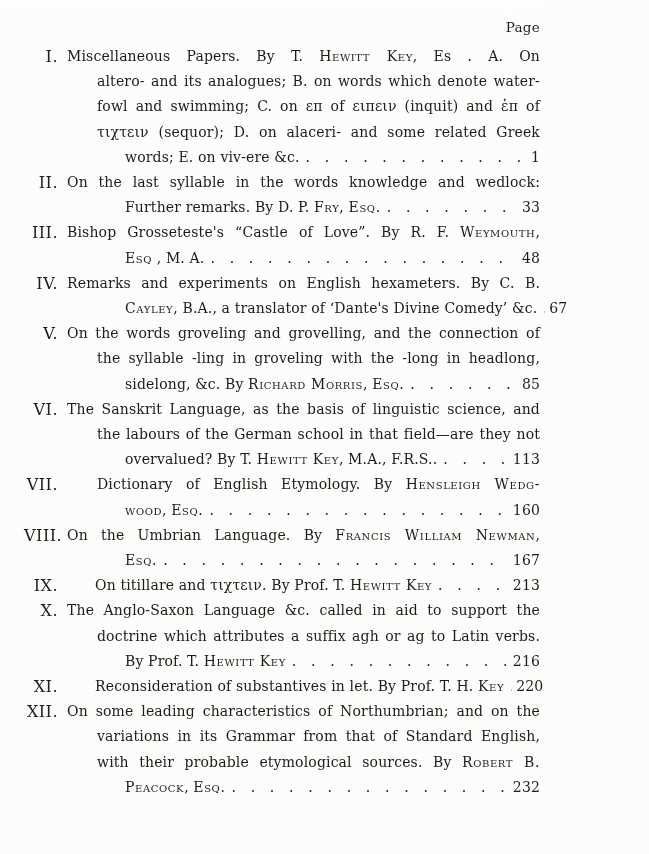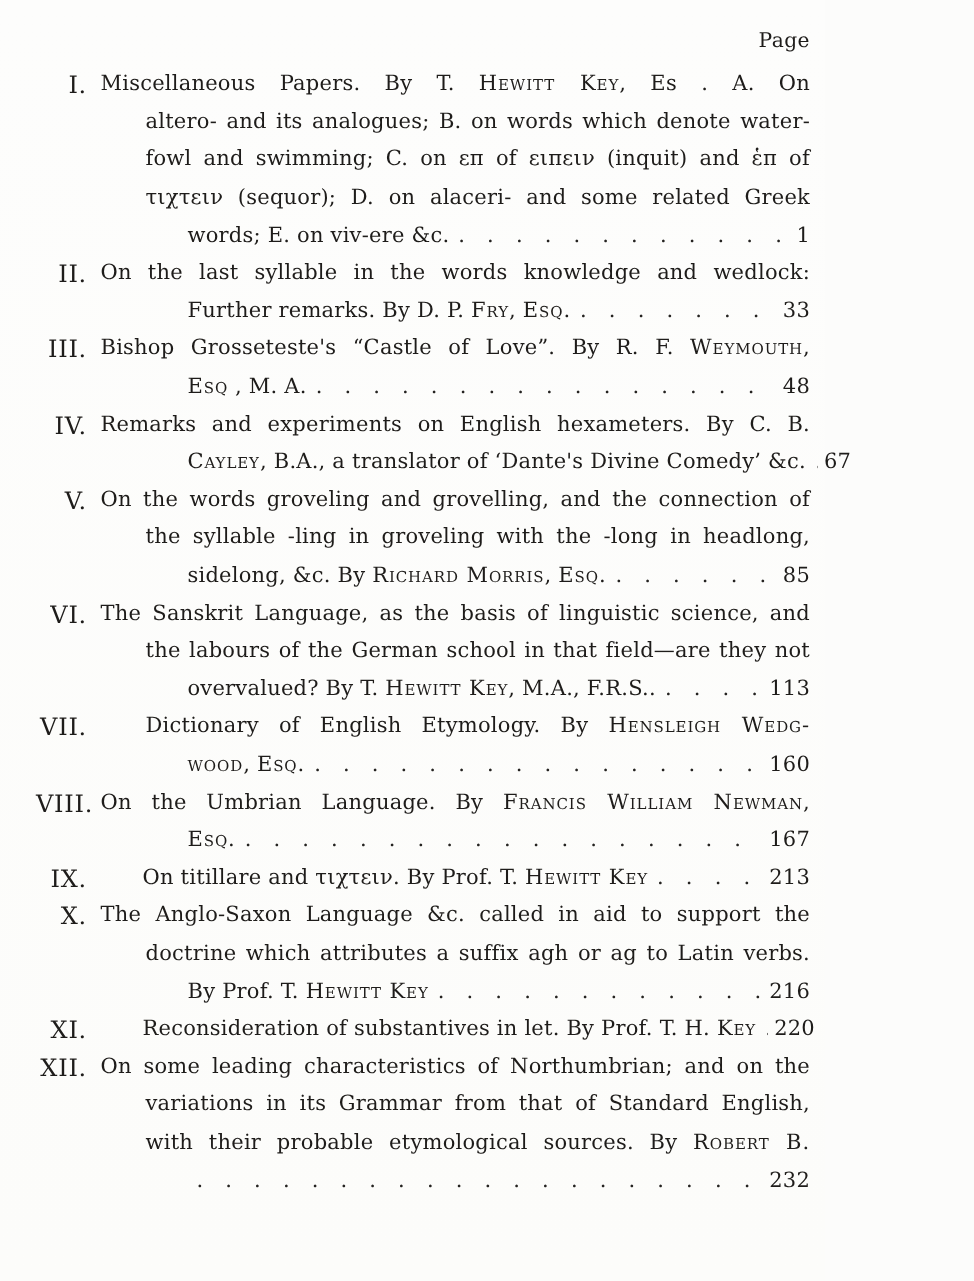--- a/index.html
+++ b/index.html
@@ -201,19 +201,20 @@
           </div>
         </div>
       </div>
       <div class="entry">
         <div class="num">XII.</div>
         <div class="lines">
           <div class="line"><span>On some leading characteristics of Northumbrian; and on the</span></div>
           <div class="line cont"><span>variations in its Grammar from that of Standard English,</span></div>
           <div class="line cont"><span>with their probable etymological sources.  By </span><span class="sc">Robert B.</span></div>
           <div class="line cont leader-row">
+            <span class="txt"><span class="sc">Peacock</span><span>, </span><span class="sc">Esq.</span></span>
             <span class="leader"> . . . . . . . . . . . . . . . . . . . . . . . . . . . . . . . . . . . . . . . . . .</span>
             <span class="pagenum">232</span>
           </div>
         </div>
       </div>
     </div>
 </div>
 
 </body></html>

